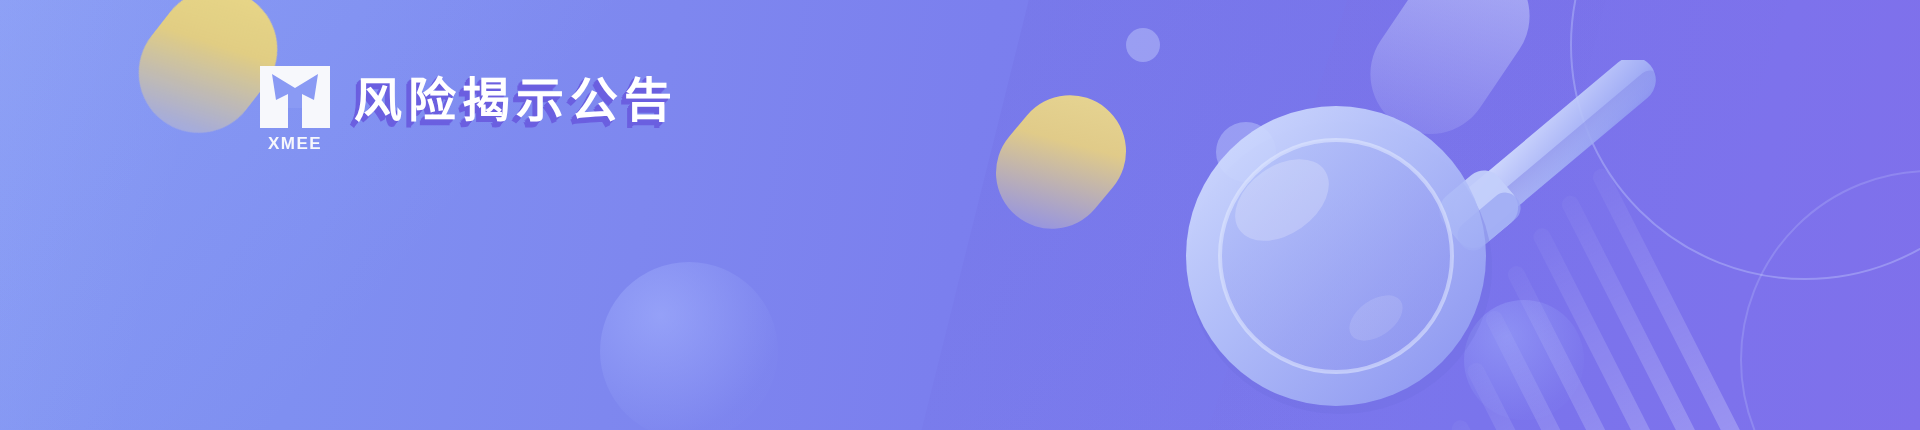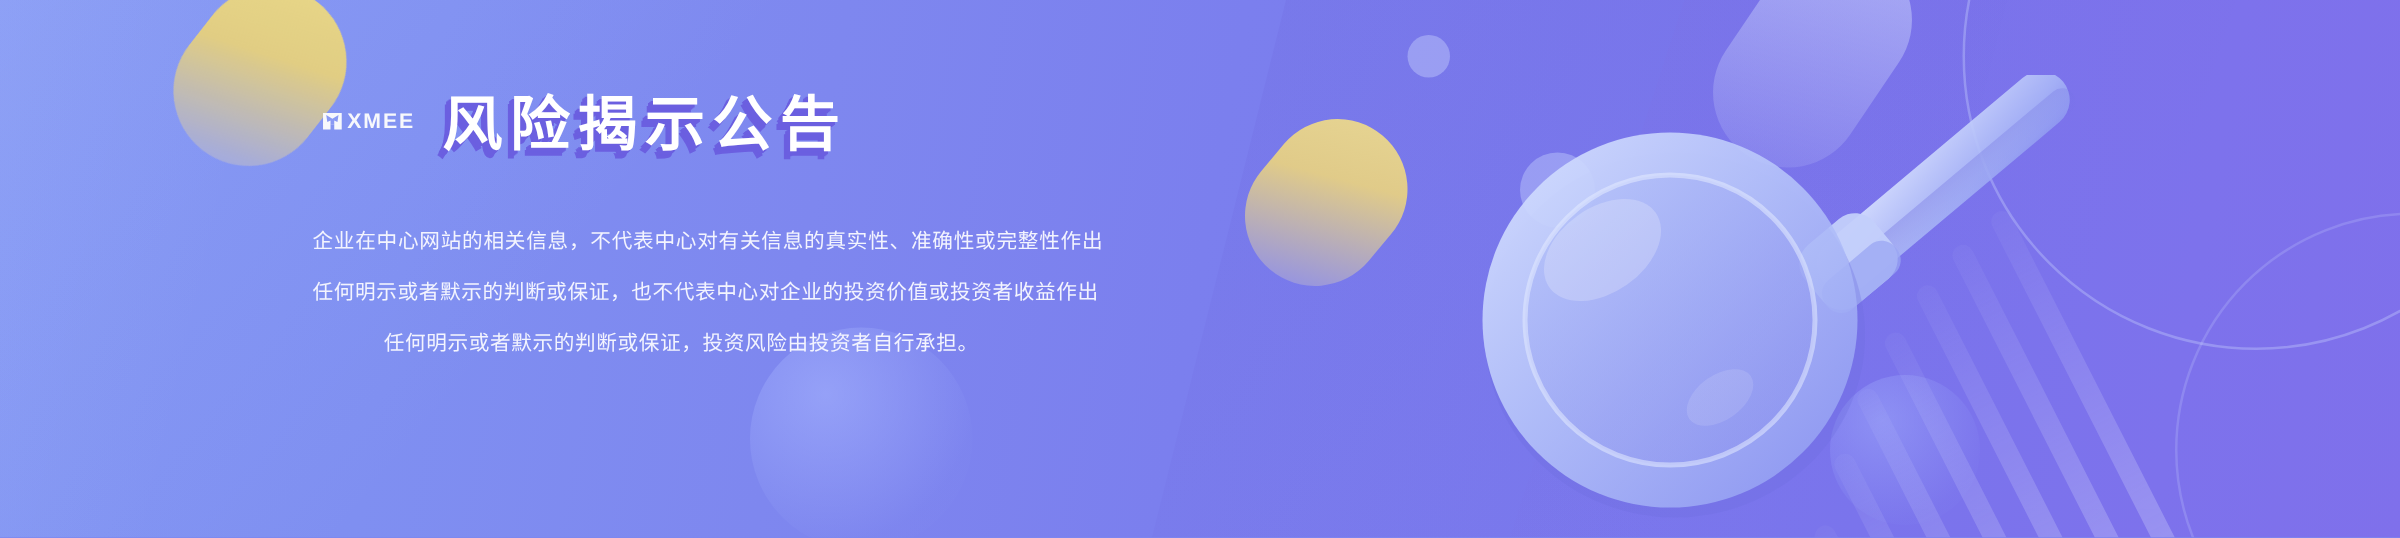--- a/index.html
+++ b/index.html
@@ -165,21 +165,21 @@
     display:flex;
     align-items:flex-start;
     gap:22px;
   }
 
   
   .logo{
     width:74px;
     padding-top:6px;
     display:flex;
-    flex-direction:row;
+    flex-direction:column;
     align-items:center;
     gap:4px;
   }
   .logo-mark{ width:74px; height:66px; display:block; }
   .logo-word{
     font-size:17px;
     font-weight:700;
     letter-spacing:1.5px;
     color:#f7f8fc;
     font-family:"Liberation Sans","DejaVu Sans",sans-serif;
@@ -303,20 +303,15 @@
         <svg class="logo-mark" viewBox="0 0 74 66">
           <path d="M2 2 H72 V64 H44 V44 H30 V64 H2 Z" fill="#f7f8fc"></path>
           <path d="M14 10 L37 24 L60 10 L56 36 L44 30 L44 44 H30 V30 L18 36 Z" fill="#8a9af4"></path>
         </svg>
         <div class="logo-word">XMEE</div>
       </div>
 
       <h1 class="headline">风险揭示公告</h1>
     </div>
 
-    <div class="body-copy">
-      <p class="copy-line l1">企业在中心网站的相关信息，不代表中心对有关信息的真实性、准确性或完整性作出</p>
-      <p class="copy-line l2">任何明示或者默示的判断或保证，也不代表中心对企业的投资价值或投资者收益作出</p>
-      <p class="copy-line l3">任何明示或者默示的判断或保证，投资风险由投资者自行承担。</p>
-    </div>
 
   </div>
 </div>
 
 </body></html>

